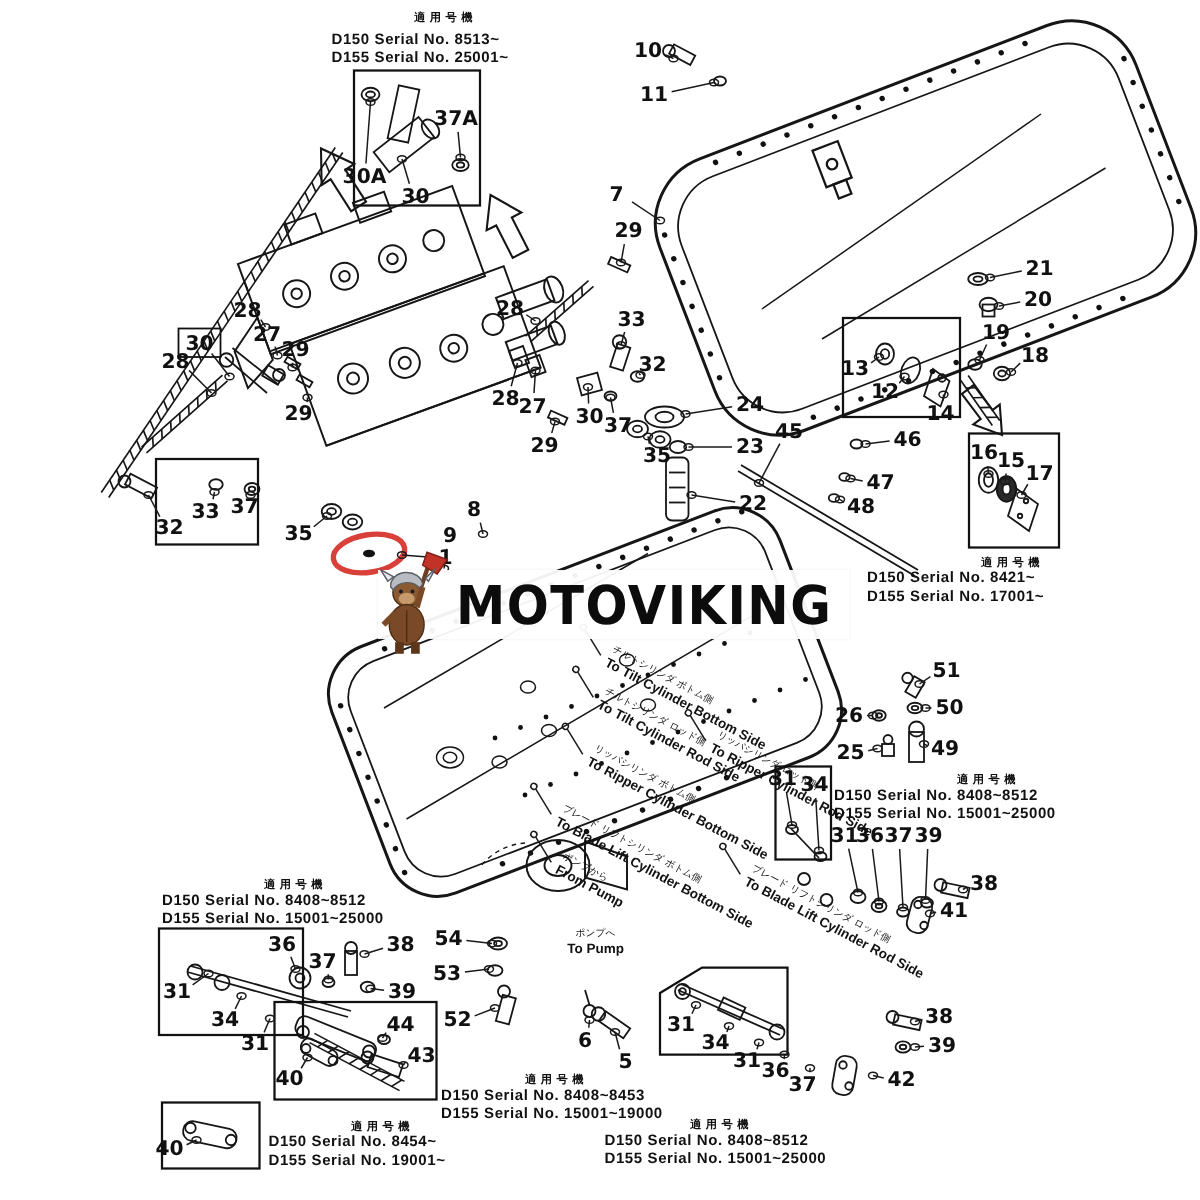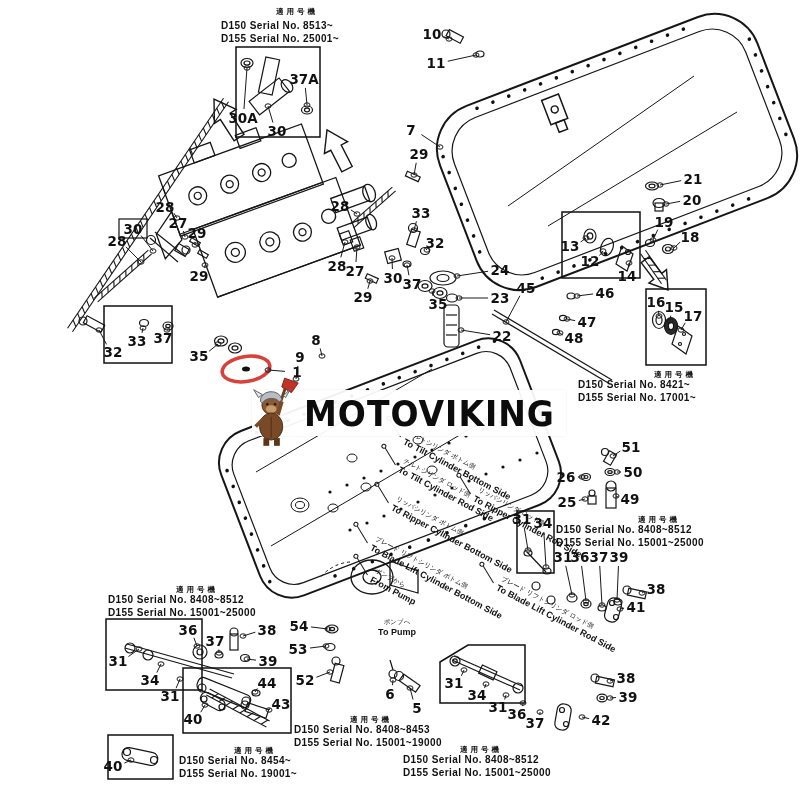--- a/index.html
+++ b/index.html
@@ -11,21 +11,21 @@
            text-anchor:middle;dominant-baseline:central;}
   .serial{font-family:"Liberation Sans",sans-serif;font-weight:bold;font-size:10px;letter-spacing:.4px;}
   .jph{font-family:"DejaVu Sans",sans-serif;font-weight:bold;font-size:7.5px;letter-spacing:3px;}
   .jps{font-family:"DejaVu Sans",sans-serif;font-size:6.5px;}
   .flow{font-family:"Liberation Sans",sans-serif;font-weight:bold;font-size:9px;}
   .leader{stroke:#1a1a1a;stroke-width:1;fill:none;}
   .part{fill:none;stroke:#1a1a1a;stroke-width:1;}
   .lbox{fill:none;stroke:#111;stroke-width:1.2;}
   .dbox{fill:none;stroke:#111;stroke-width:1.5;}
   .ln{stroke:#161616;fill:none;}
-  .watermark{position:absolute;left:252px;top:390px;height:46px;width:262px;
+  .watermark{position:absolute;left:252px;top:380px;height:46px;width:262px;
              background:rgba(255,255,255,.94);display:flex;align-items:center;
              padding-left:52px;box-shadow:0 0 2px rgba(0,0,0,.08);}
   .watermark-text{font-family:"DejaVu Sans",sans-serif;font-weight:900;font-size:33px;
                   letter-spacing:1px;color:#0c0c0c;white-space:nowrap;
                   transform:scaleY(1.08);}
   .mascot{position:absolute;left:-6px;top:-14px;width:58px;height:72px;}
 </style>
 </head>
 <body>
 

